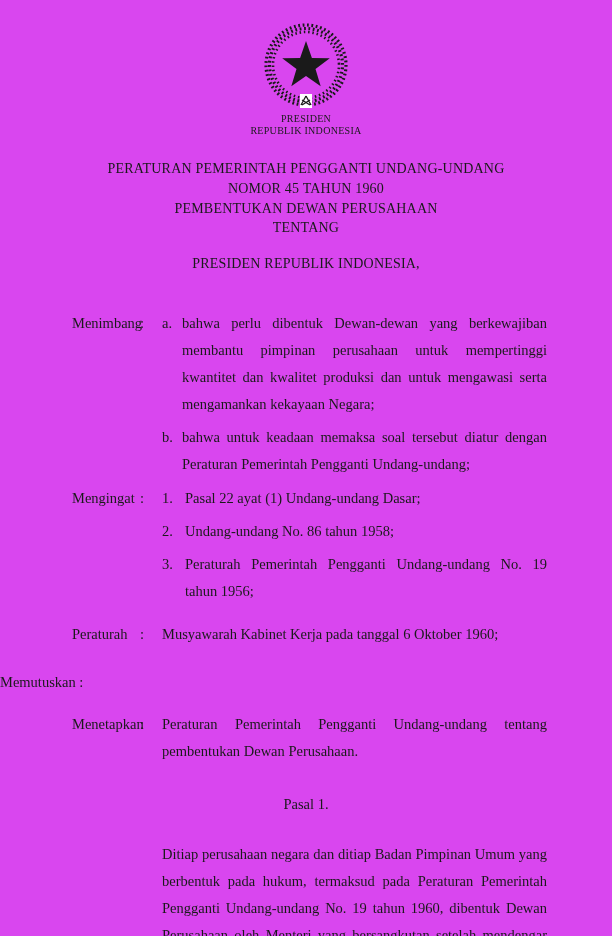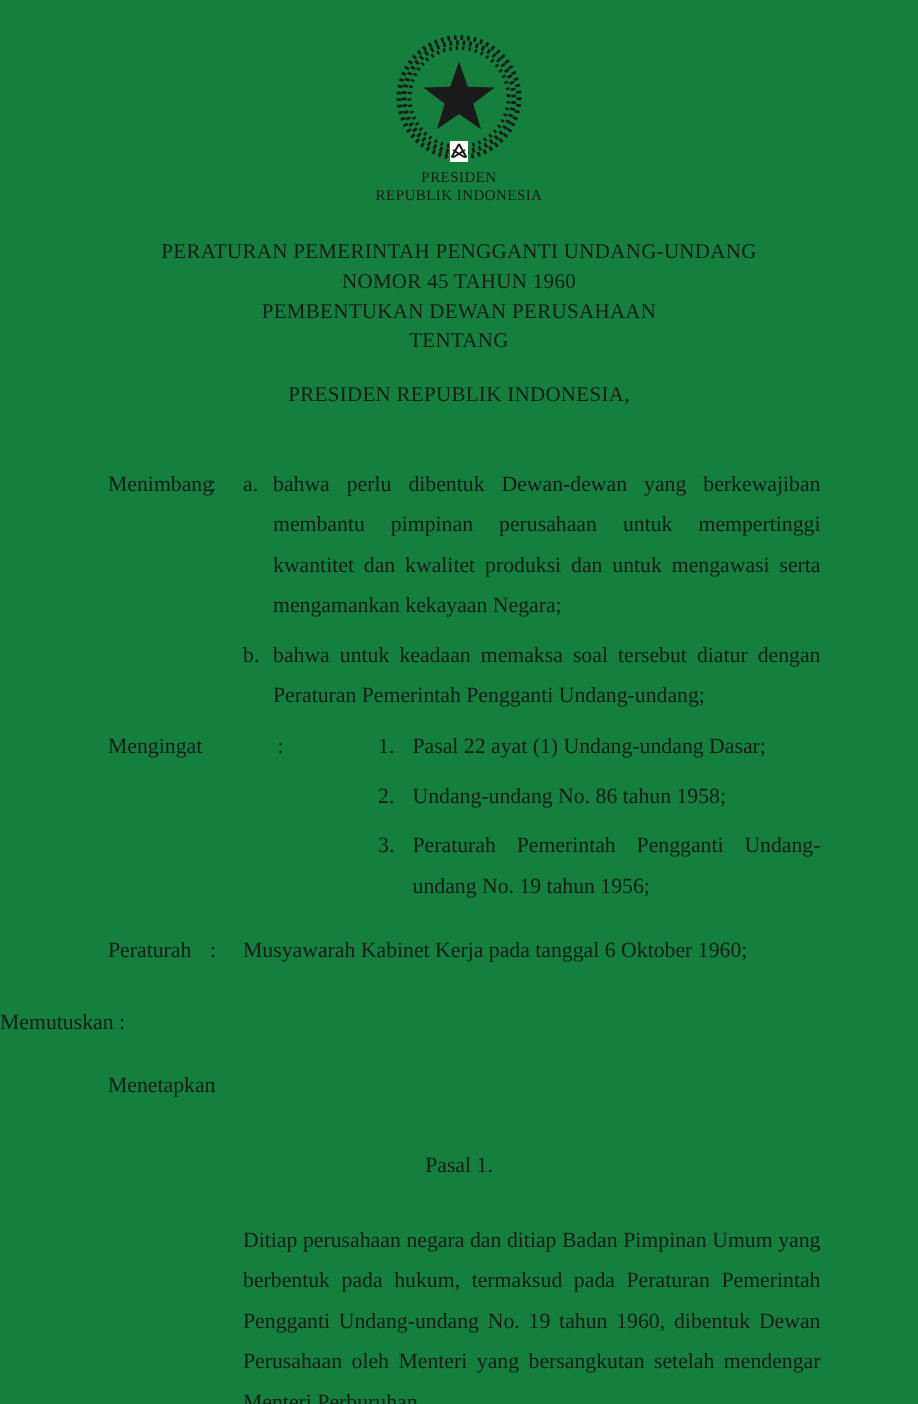--- a/index.html
+++ b/index.html
@@ -1,37 +1,37 @@
 <!DOCTYPE html>
 <html><head>
 <meta charset="utf-8">
 <style>
   * { margin: 0; padding: 0; box-sizing: border-box; }
   html, body { background: #ffffff; }
   .page {
     width: 612px; height: 936px; margin: 0 auto;
-    background: #15803d; color: #1a1a1a;
+    background: #d946ef; color: #1a1a1a;
     font-family: "Liberation Serif", serif;
     position: relative; overflow: hidden;
   }
   .header { text-align: center; padding-top: 22px; }
   .emblem-label { font-size: 10px; line-height: 12px; margin-top: 3px; letter-spacing: 0.3px; }
   .title-block { margin-top: 22px; text-align: center; font-size: 14px; line-height: 19.8px; letter-spacing: 0.2px; }
   .preamble { margin-top: 18px; text-align: center; font-size: 14px; line-height: 16px; letter-spacing: 0.2px; }
   .sections { margin-top: 38px; font-size: 14.5px; }
   .row {
     display: grid; grid-template-columns: 68px 22px 1fr;
     margin: 0 65px 0 72px; line-height: 27px;
   }
   .row .content { text-align: justify; }
   .item { display: grid; grid-template-columns: 20px 1fr; }
   .item .text { text-align: justify; }
   .num-item { grid-template-columns: 23px 1fr; }
   .item + .item { margin-top: 6px; }
-  .row-mengingat { margin-top: 7px; gap: 45px; }
+  .row-mengingat { margin-top: 7px; }
   .row-mendengar { margin-top: 16px; }
   .memutuskan { margin-top: 21px; font-size: 14.5px; line-height: 27px; }
   .row-menetapkan { margin-top: 15px; }
   .pasal-heading { margin-top: 26px; text-align: center; font-size: 14.5px; line-height: 27px; }
   .pasal-body {
     margin: 23px 65px 0 162px; text-align: justify;
     font-size: 14.5px; line-height: 27px;
   }
   .emblem-svg { display: block; margin: 0 auto; }
 </style>
@@ -104,20 +104,21 @@
       <div class="label">Peraturah</div>
       <div class="colon">:</div>
       <div class="content">Musyawarah Kabinet Kerja pada tanggal 6 Oktober 1960;</div>
     </div>
 
     <div class="memutuskan">Memutuskan :</div>
 
     <div class="row row-menetapkan">
       <div class="label">Menetapkan</div>
       <div class="colon">:</div>
+      <div class="content">Peraturan Pemerintah Pengganti Undang-undang tentang pembentukan Dewan Perusahaan.</div>
     </div>
 
     <div class="pasal-heading">Pasal 1.</div>
 
     <div class="pasal-body">Ditiap perusahaan negara dan ditiap Badan Pimpinan Umum yang berbentuk pada hukum, termaksud pada Peraturan Pemerintah Pengganti Undang-undang No. 19 tahun 1960, dibentuk Dewan Perusahaan oleh Menteri yang bersangkutan setelah mendengar Menteri Perburuhan,</div>
 
   </div>
 
 </div>
 

